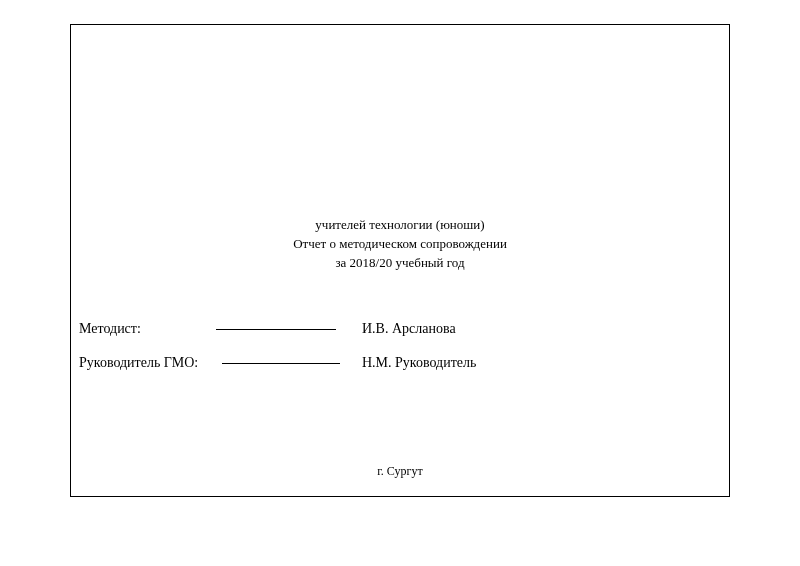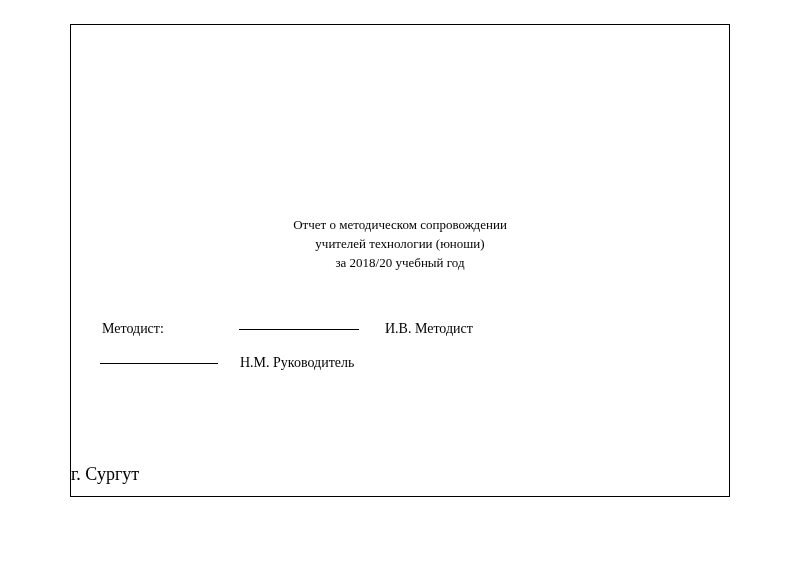--- a/index.html
+++ b/index.html
@@ -41,21 +41,20 @@
     position: absolute;
     left: 0;
     top: 296px;
     width: 100%;
   }
   .sign-row {
     display: flex;
     align-items: baseline;
     font-size: 14px;
     height: 34px;
-    margin-left: 23px;
   }
   .sign-label {
     width: 145px;
     padding-left: 8px;
     box-sizing: border-box;
     white-space: nowrap;
   }
   .sign-rule {
     width: 120px;
     border-bottom: 1.4px solid #000000;
@@ -72,43 +71,45 @@
     white-space: nowrap;
   }
   .sign-row.row-second .sign-name {
     padding-left: 22px;
   }
   .city-block {
     position: absolute;
     left: 0;
     top: 439px;
     width: 100%;
-    font-size: 18px;
+    text-align: center;
+    font-size: 12px;
   }
 </style>
 </head>
 <body>
 
 <div class="page">
 
   <div class="title-block">
+    <span class="title-line">учителей технологии (юноши)</span>
     <span class="title-line">Отчет о методическом сопровождении</span>
-    <span class="title-line">учителей технологии (юноши)</span>
     <span class="title-line">за 2018/20 учебный год</span>
   </div>
 
   <div class="sign-block">
 
     <div class="sign-row row-first">
       <span class="sign-label">Методист:</span>
       <span class="sign-rule"></span>
-      <span class="sign-name">И.В. Методист</span>
+      <span class="sign-name">И.В. Арсланова</span>
     </div>
 
     <div class="sign-row row-second">
+      <span class="sign-label">Руководитель ГМО:</span>
       <span class="sign-rule"></span>
       <span class="sign-name">Н.М. Руководитель</span>
     </div>
 
   </div>
 
   <div class="city-block">г. Сургут</div>
 
 </div>
 

